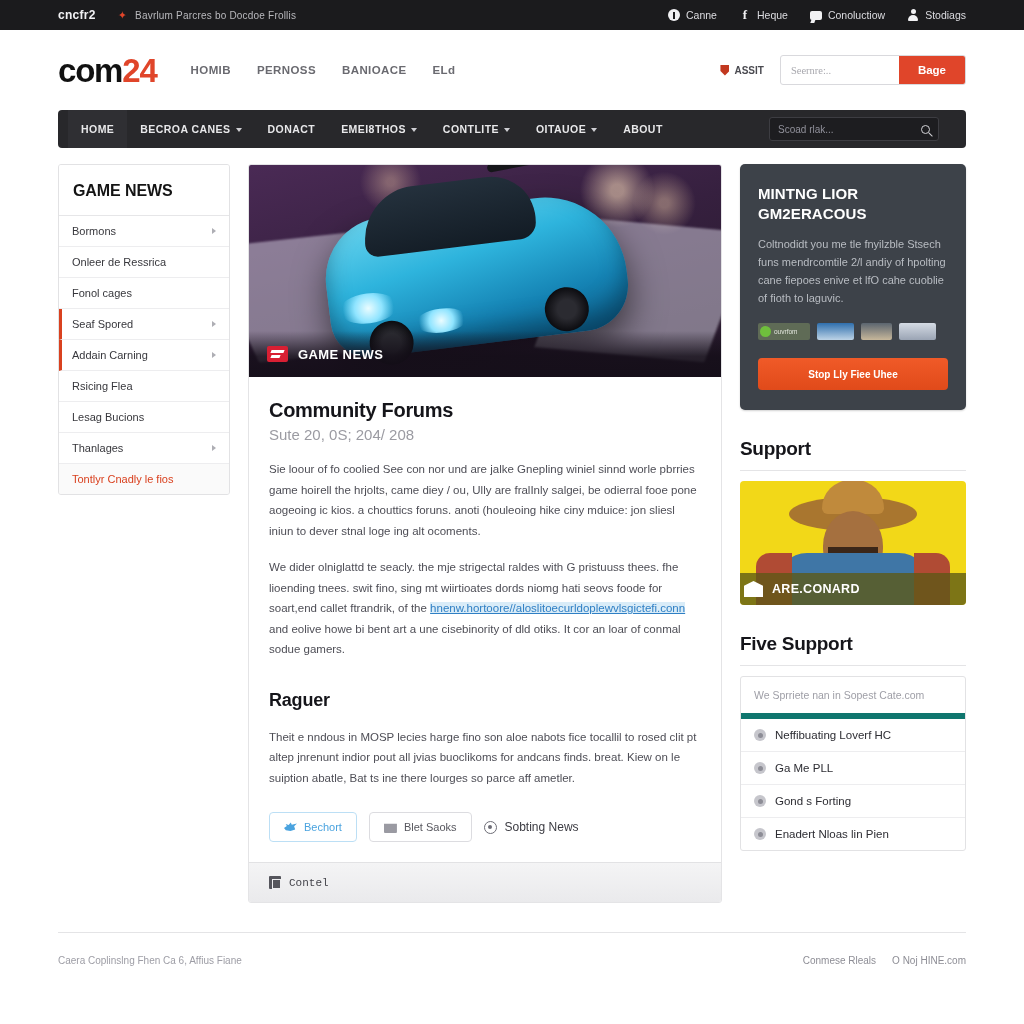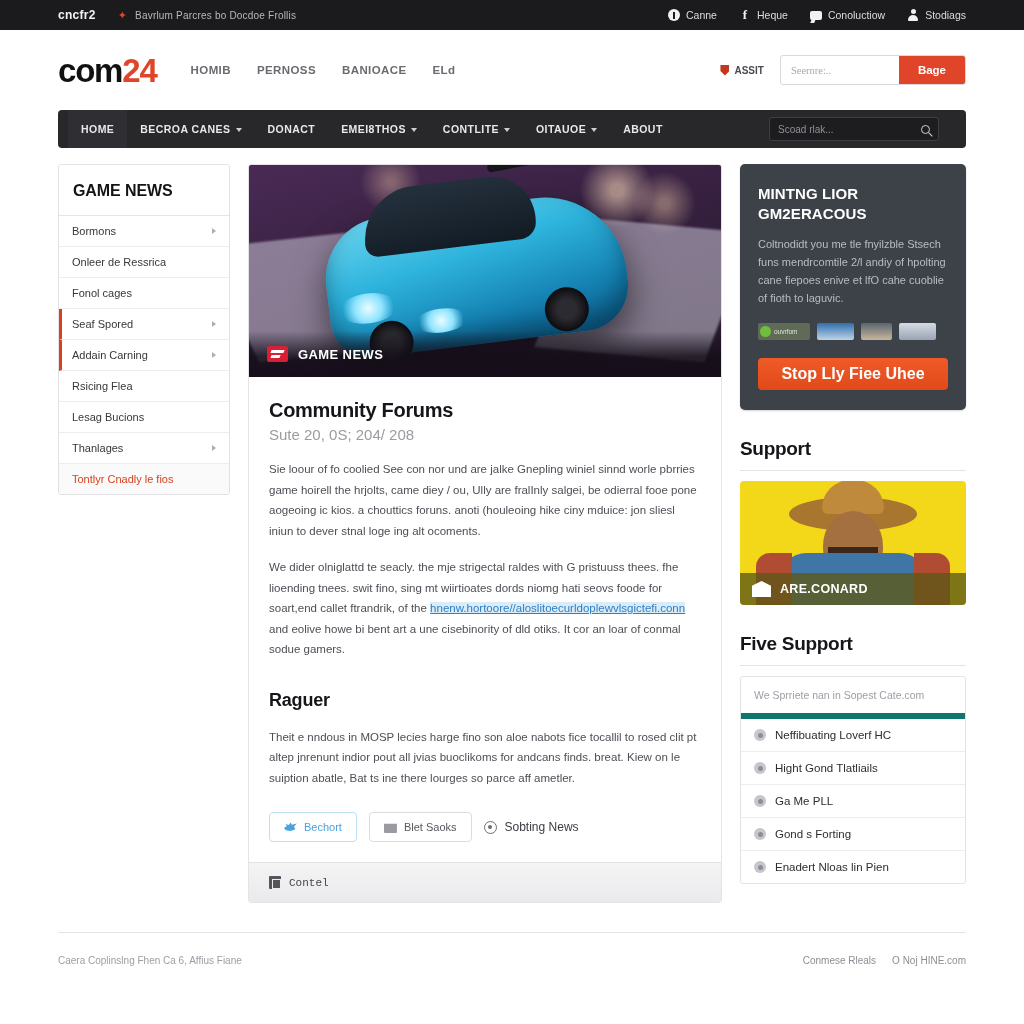--- a/index.html
+++ b/index.html
@@ -329,21 +329,21 @@
   .pb1 { width: 52px; background: #5f6b56; display: flex; align-items: center; gap: 3px; }
   .pb1 .dot { width: 11px; height: 11px; border-radius: 50%; background: #6fbf3c; margin-left: 2px; flex: none;}
   .pb1 .lbl { font-size: 6.5px; color: #e2e6dd; filter: blur(.4px); }
   .pb2 { width: 37px; background: linear-gradient(180deg,#2f6fae,#bdd3e6); }
   .pb3 { width: 31px; background: linear-gradient(180deg,#5b6570,#c7b79a); }
   .pb4 { width: 37px; background: linear-gradient(180deg,#d5dbe4,#9aa4b4); }
   .promo-cta {
     display: block; width: 100%; margin-top: 18px; height: 32px;
     background: linear-gradient(180deg,#f05a28 0%,#e04a1a 100%);
     border: 0; border-radius: 4px; color: #fff;
-    font-size: 16px; font-weight: bold; cursor: pointer; filter: blur(.3px);
+    font-size: 10px; font-weight: bold; cursor: pointer; filter: blur(.3px);
     font-family: "Liberation Sans", sans-serif;
   }
   .sec-h {
     font-size: 19px; font-weight: bold; color: #15151a;
     margin: 28px 0 10px; letter-spacing: -.3px;
     padding-bottom: 10px; border-bottom: 1px solid #e4e4e6;
   }
   .person-card {
     height: 124px; border-radius: 4px; overflow: hidden; position: relative;
     background: #f2d818;
@@ -371,21 +371,21 @@
     border-radius: 30px 30px 0 0;
   }
   .p-vestl, .p-vestr {
     position: absolute; bottom: 0; width: 36px; height: 52px; background: #b04b34;
   }
   .p-vestl { left: 16px; border-radius: 14px 0 0 0; }
   .p-vestr { right: 16px; border-radius: 0 14px 0 0; }
   .p-cap {
     position: absolute; left: 0; right: 0; bottom: 0; height: 32px;
     background: rgba(92,88,22,.78);
-    display: flex; align-items: center; gap: 9px; padding: 0 12px;
+    display: flex; align-items: center; gap: 9px; padding: 0 4px;
   }
   .p-cap-ico {
     width: 19px; height: 16px; background: #fff; flex: none;
     clip-path: polygon(0 30%,50% 0,100% 30%,100% 100%,0 100%);
   }
   .p-cap-txt { color: #fff; font-size: 12.5px; font-weight: bold; letter-spacing: .3px; }
   .list-card {
     border: 1px solid #e2e2e4; border-radius: 3px; background: #fff; overflow: hidden;
   }
   .list-note {
@@ -625,24 +625,20 @@
     <div class="sec-h">Five Support</div>
 
     <div class="list-card">
       <div class="list-note">We Sprriete nan in Sopest Cate.com</div>
       <div class="list-item">
         <span class="li-ico"></span>
         <span>Neffibuating Loverf HC</span>
       </div>
       <div class="list-item">
         <span class="li-ico"></span>
-        <span>Hight Gond Tlatliails</span>
-      </div>
-      <div class="list-item">
-        <span class="li-ico"></span>
         <span>Ga Me PLL</span>
       </div>
       <div class="list-item">
         <span class="li-ico"></span>
         <span>Gond s Forting</span>
       </div>
       <div class="list-item">
         <span class="li-ico"></span>
         <span>Enadert Nloas lin Pien</span>
       </div>

